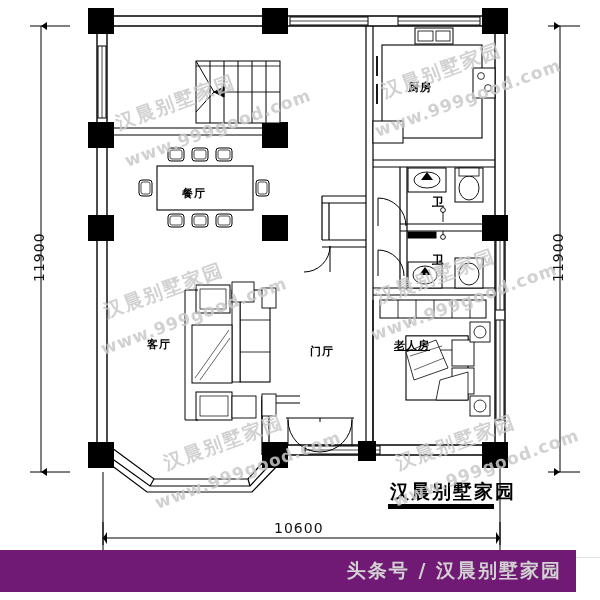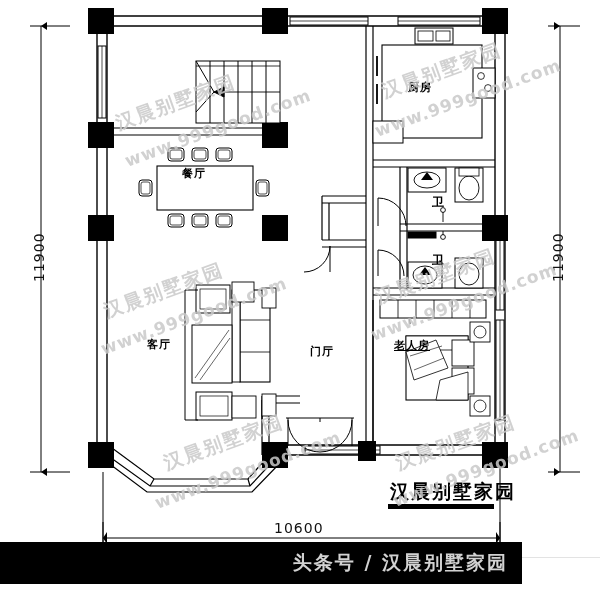--- a/index.html
+++ b/index.html
@@ -39,22 +39,22 @@
     pointer-events:none;
     transform-origin:left top;
     font-family:"DejaVu Sans","Liberation Sans",sans-serif;
     opacity:.85;
   }
   .wm-cn{font-size:19px;letter-spacing:2px;}
   .wm-url{font-size:17px;letter-spacing:1px;}
 
   
   #footer-bar{
-    position:absolute;left:0;bottom:16px;width:522px;height:42px;
-    background:#000000;
+    position:absolute;left:0;bottom:8px;width:576px;height:42px;
+    background:#701a75;
   }
   #footer-sep{
     position:absolute;left:0;bottom:42px;width:600px;height:1px;background:#e3e3e3;
   }
   #footer-text{
     position:absolute;right:14px;bottom:8px;
     font-size:19px;color:#d2d2d2;font-weight:bold;letter-spacing:2px;
     white-space:nowrap;
   }
 </style>
@@ -348,21 +348,21 @@
       <circle cx="480" cy="332" r="6" stroke-width=".8"></circle>
       <rect x="470" y="396" width="20" height="20" stroke-width=".9"></rect>
       <circle cx="480" cy="406" r="6" stroke-width=".8"></circle>
 
       <line x1="373" y1="300" x2="373" y2="448" stroke-width="1.2"></line>
     </g>
 
     <rect x="388" y="504" width="106" height="5" fill="#000"></rect>
   </svg>
 
-  <div class="lbl room-lbl" style="left:182px;top:168px;">餐厅</div>
+  <div class="lbl room-lbl" style="left:182px;top:188px;">餐厅</div>
   <div class="lbl room-lbl" style="left:408px;top:82px;">厨房</div>
   <div class="lbl bath-lbl" style="left:432px;top:196px;">卫</div>
   <div class="lbl bath-lbl" style="left:432px;top:254px;">卫</div>
   <div class="lbl room-lbl" style="left:131px;top:339px;margin-left:16px;">客厅</div>
   <div class="lbl room-lbl" style="left:310px;top:346px;">门厅</div>
   <div class="lbl room-lbl" style="left:394px;top:340px;text-decoration:underline;">老人房</div>
 
   <div class="lbl dim-lbl dim-vert" style="left:32px;top:282px;">11900</div>
   <div class="lbl dim-lbl dim-vert" style="left:551px;top:282px;">11900</div>
   <div class="lbl dim-lbl" style="left:274px;top:521px;">10600</div>

